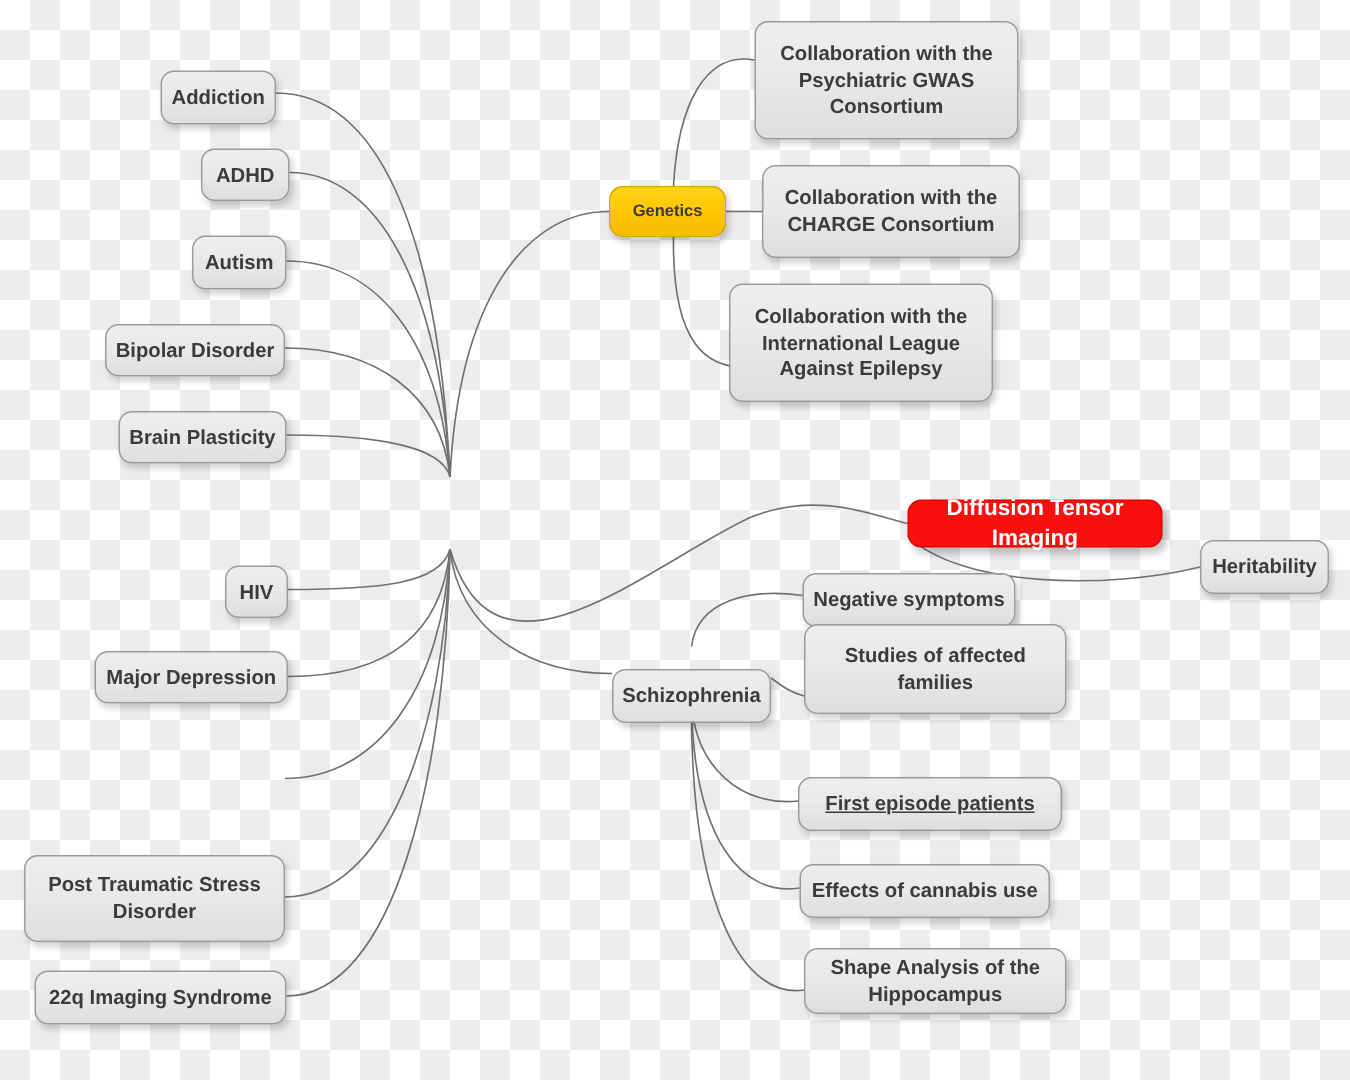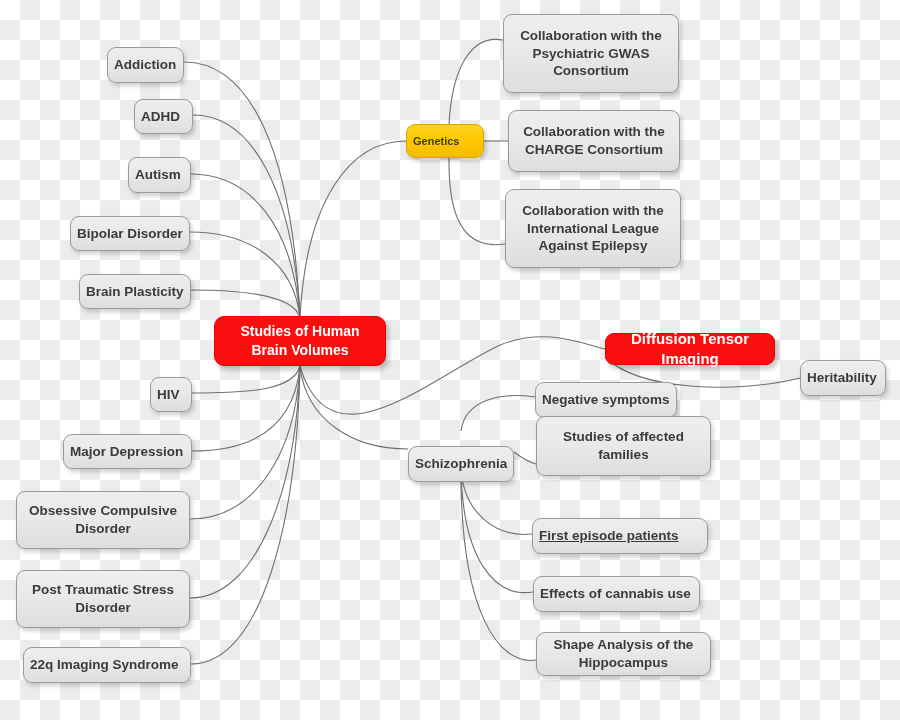--- a/index.html
+++ b/index.html
@@ -26,21 +26,21 @@
     left: 0;
     top: 0;
     width: 900px;
     height: 720px;
   }
   .node {
     position: absolute;
     box-sizing: border-box;
     display: flex;
     align-items: center;
-    justify-content: flex-start;
+    justify-content: center;
     text-align: center;
     border-radius: 9px;
     line-height: 1.33;
     z-index: 5;
     padding: 2px 6px;
   }
   .node-gray {
     background: linear-gradient(180deg, #eeeeee 0%, #e9e9e9 45%, #dedede 100%);
     border: 1px solid #9a9a9a;
     color: #3b3b3b;
@@ -101,23 +101,20 @@
 
     <path d="M605,357 C640,392 740,393 800,378"></path>
 
     <path d="M461,431 C465,400 500,392 535,397"></path>
     <path d="M514,452 C522,458 528,462 536,464"></path>
     <path d="M461,467 C463,512 495,538 532,534"></path>
     <path d="M461,467 C462,560 495,598 533,592"></path>
     <path d="M461,467 C460,610 498,666 536,660"></path>
   </svg>
 
-  <div class="node node-red node-root" style="left:214px; top:316px; width:172px; height:50px;">
-    <span>Studies of Human Brain Volumes</span>
-  </div>
 
   <div class="node node-gray" style="left:107px; top:47px; width:77px; height:36px;">
     <span>Addiction</span>
   </div>
   <div class="node node-gray" style="left:134px; top:99px; width:59px; height:35px;">
     <span>ADHD</span>
   </div>
   <div class="node node-gray" style="left:128px; top:157px; width:63px; height:36px;">
     <span>Autism</span>
   </div>
@@ -126,40 +123,37 @@
   </div>
   <div class="node node-gray" style="left:79px; top:274px; width:112px; height:35px;">
     <span>Brain Plasticity</span>
   </div>
   <div class="node node-gray" style="left:150px; top:377px; width:42px; height:35px;">
     <span>HIV</span>
   </div>
   <div class="node node-gray" style="left:63px; top:434px; width:129px; height:35px;">
     <span>Major Depression</span>
   </div>
-  <div class="node node-gray" style="left:16px; top:491px; width:174px; height:58px;">
-    <span>Obsessive Compulsive Disorder</span>
-  </div>
   <div class="node node-gray" style="left:16px; top:570px; width:174px; height:58px;">
     <span>Post Traumatic Stress Disorder</span>
   </div>
   <div class="node node-gray" style="left:23px; top:647px; width:168px; height:36px;">
     <span>22q Imaging Syndrome</span>
   </div>
 
   <div class="node node-yellow" style="left:406px; top:124px; width:78px; height:34px;">
     <span>Genetics</span>
   </div>
   <div class="node node-gray" style="left:503px; top:14px; width:176px; height:79px;">
     <span>Collaboration with the Psychiatric GWAS Consortium</span>
   </div>
   <div class="node node-gray" style="left:508px; top:110px; width:172px; height:62px;">
     <span>Collaboration with the CHARGE Consortium</span>
   </div>
-  <div class="node node-gray" style="left:505px; top:189px; width:176px; height:79px;">
+  <div class="node node-gray" style="left:486px; top:189px; width:176px; height:79px;">
     <span>Collaboration with the International League Against Epilepsy</span>
   </div>
 
   <div class="node node-red node-dti" style="left:605px; top:333px; width:170px; height:32px;">
     <span>Diffusion Tensor Imaging</span>
   </div>
   <div class="node node-gray" style="left:800px; top:360px; width:86px; height:36px;">
     <span>Heritability</span>
   </div>
 

